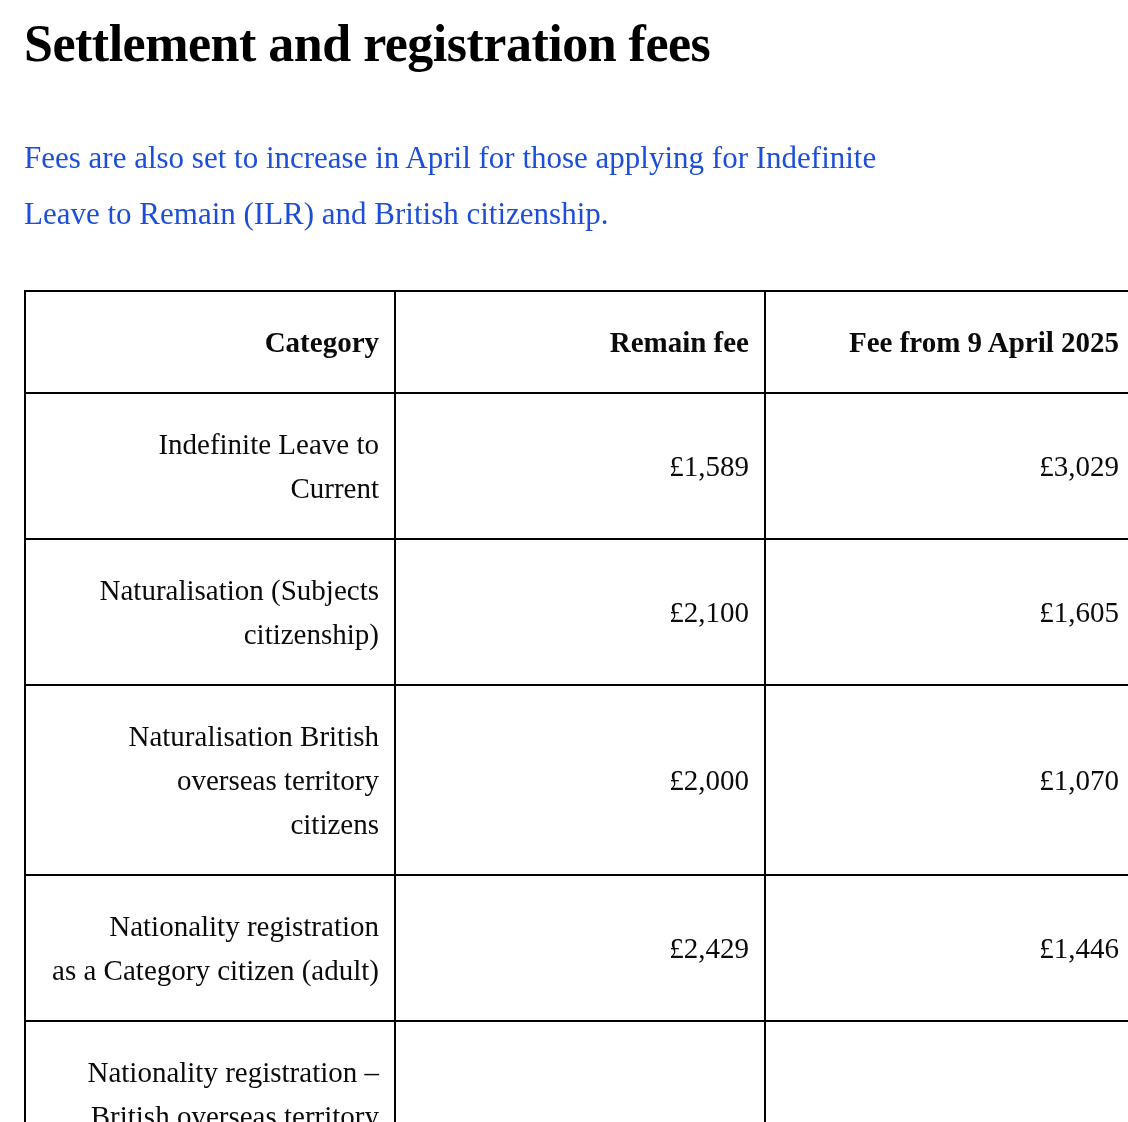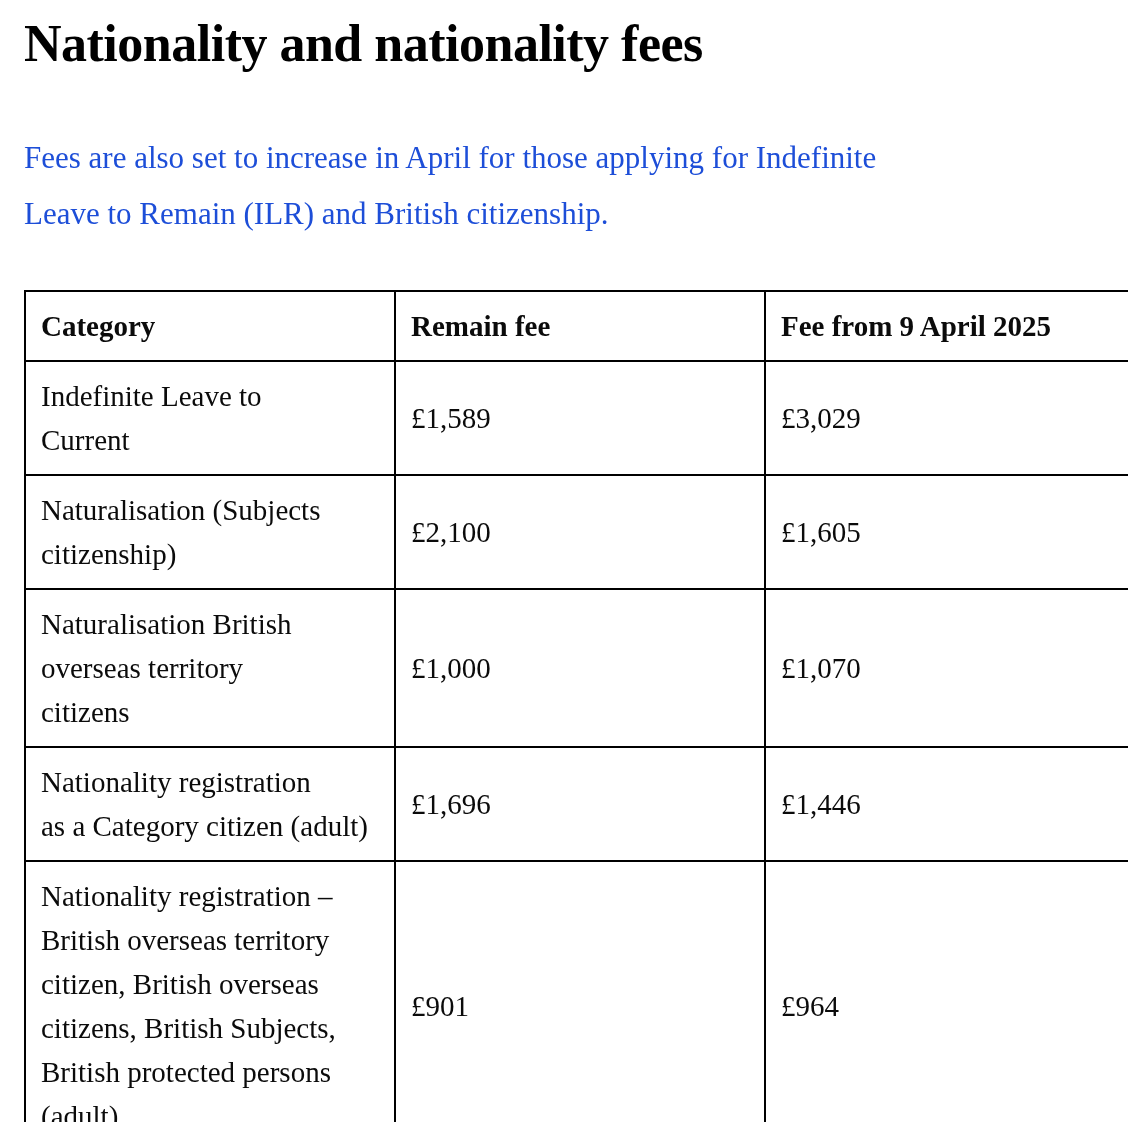--- a/index.html
+++ b/index.html
@@ -40,40 +40,40 @@
     margin-top: 48px;
   }
   table.fees-table col {
     width: 370px;
   }
   table.fees-table th,
   table.fees-table td {
     border: 2px solid #000000;
     font-size: 29px;
     line-height: 44px;
-    padding: 12px 15px;
-    text-align: left;
+    padding: 28px 15px;
+    text-align: right;
     vertical-align: middle;
     white-space: pre-line;
     overflow: hidden;
     margin-left: 28px;
   }
   table.fees-table th {
     font-weight: 600;
   }
   table.fees-table td {
     font-weight: 400;
   }
 </style>
 </head>
 <body>
 
 <div class="content">
 
-  <h1 class="page-title">Nationality and nationality fees</h1>
+  <h1 class="page-title">Settlement and registration fees</h1>
 
   <p class="intro">Fees are also set to increase in April for those applying for Indefinite
 Leave to Remain (ILR) and British citizenship.</p>
 
   <table class="fees-table">
     <colgroup>
       <col>
         <col>
         <col>
     </colgroup>
@@ -94,27 +94,27 @@
       <tr>
         <td>Naturalisation (Subjects
 citizenship)</td>
         <td>£2,100</td>
         <td>£1,605</td>
       </tr>
       <tr>
         <td>Naturalisation British
 overseas territory
 citizens</td>
-        <td>£1,000</td>
+        <td>£2,000</td>
         <td>£1,070</td>
       </tr>
       <tr>
         <td>Nationality registration
 as a Category citizen (adult)</td>
-        <td>£1,696</td>
+        <td>£2,429</td>
         <td>£1,446</td>
       </tr>
       <tr>
         <td>Nationality registration –
 British overseas territory
 citizen, British overseas
 citizens, British Subjects,
 British protected persons
 (adult)</td>
         <td>£901</td>

